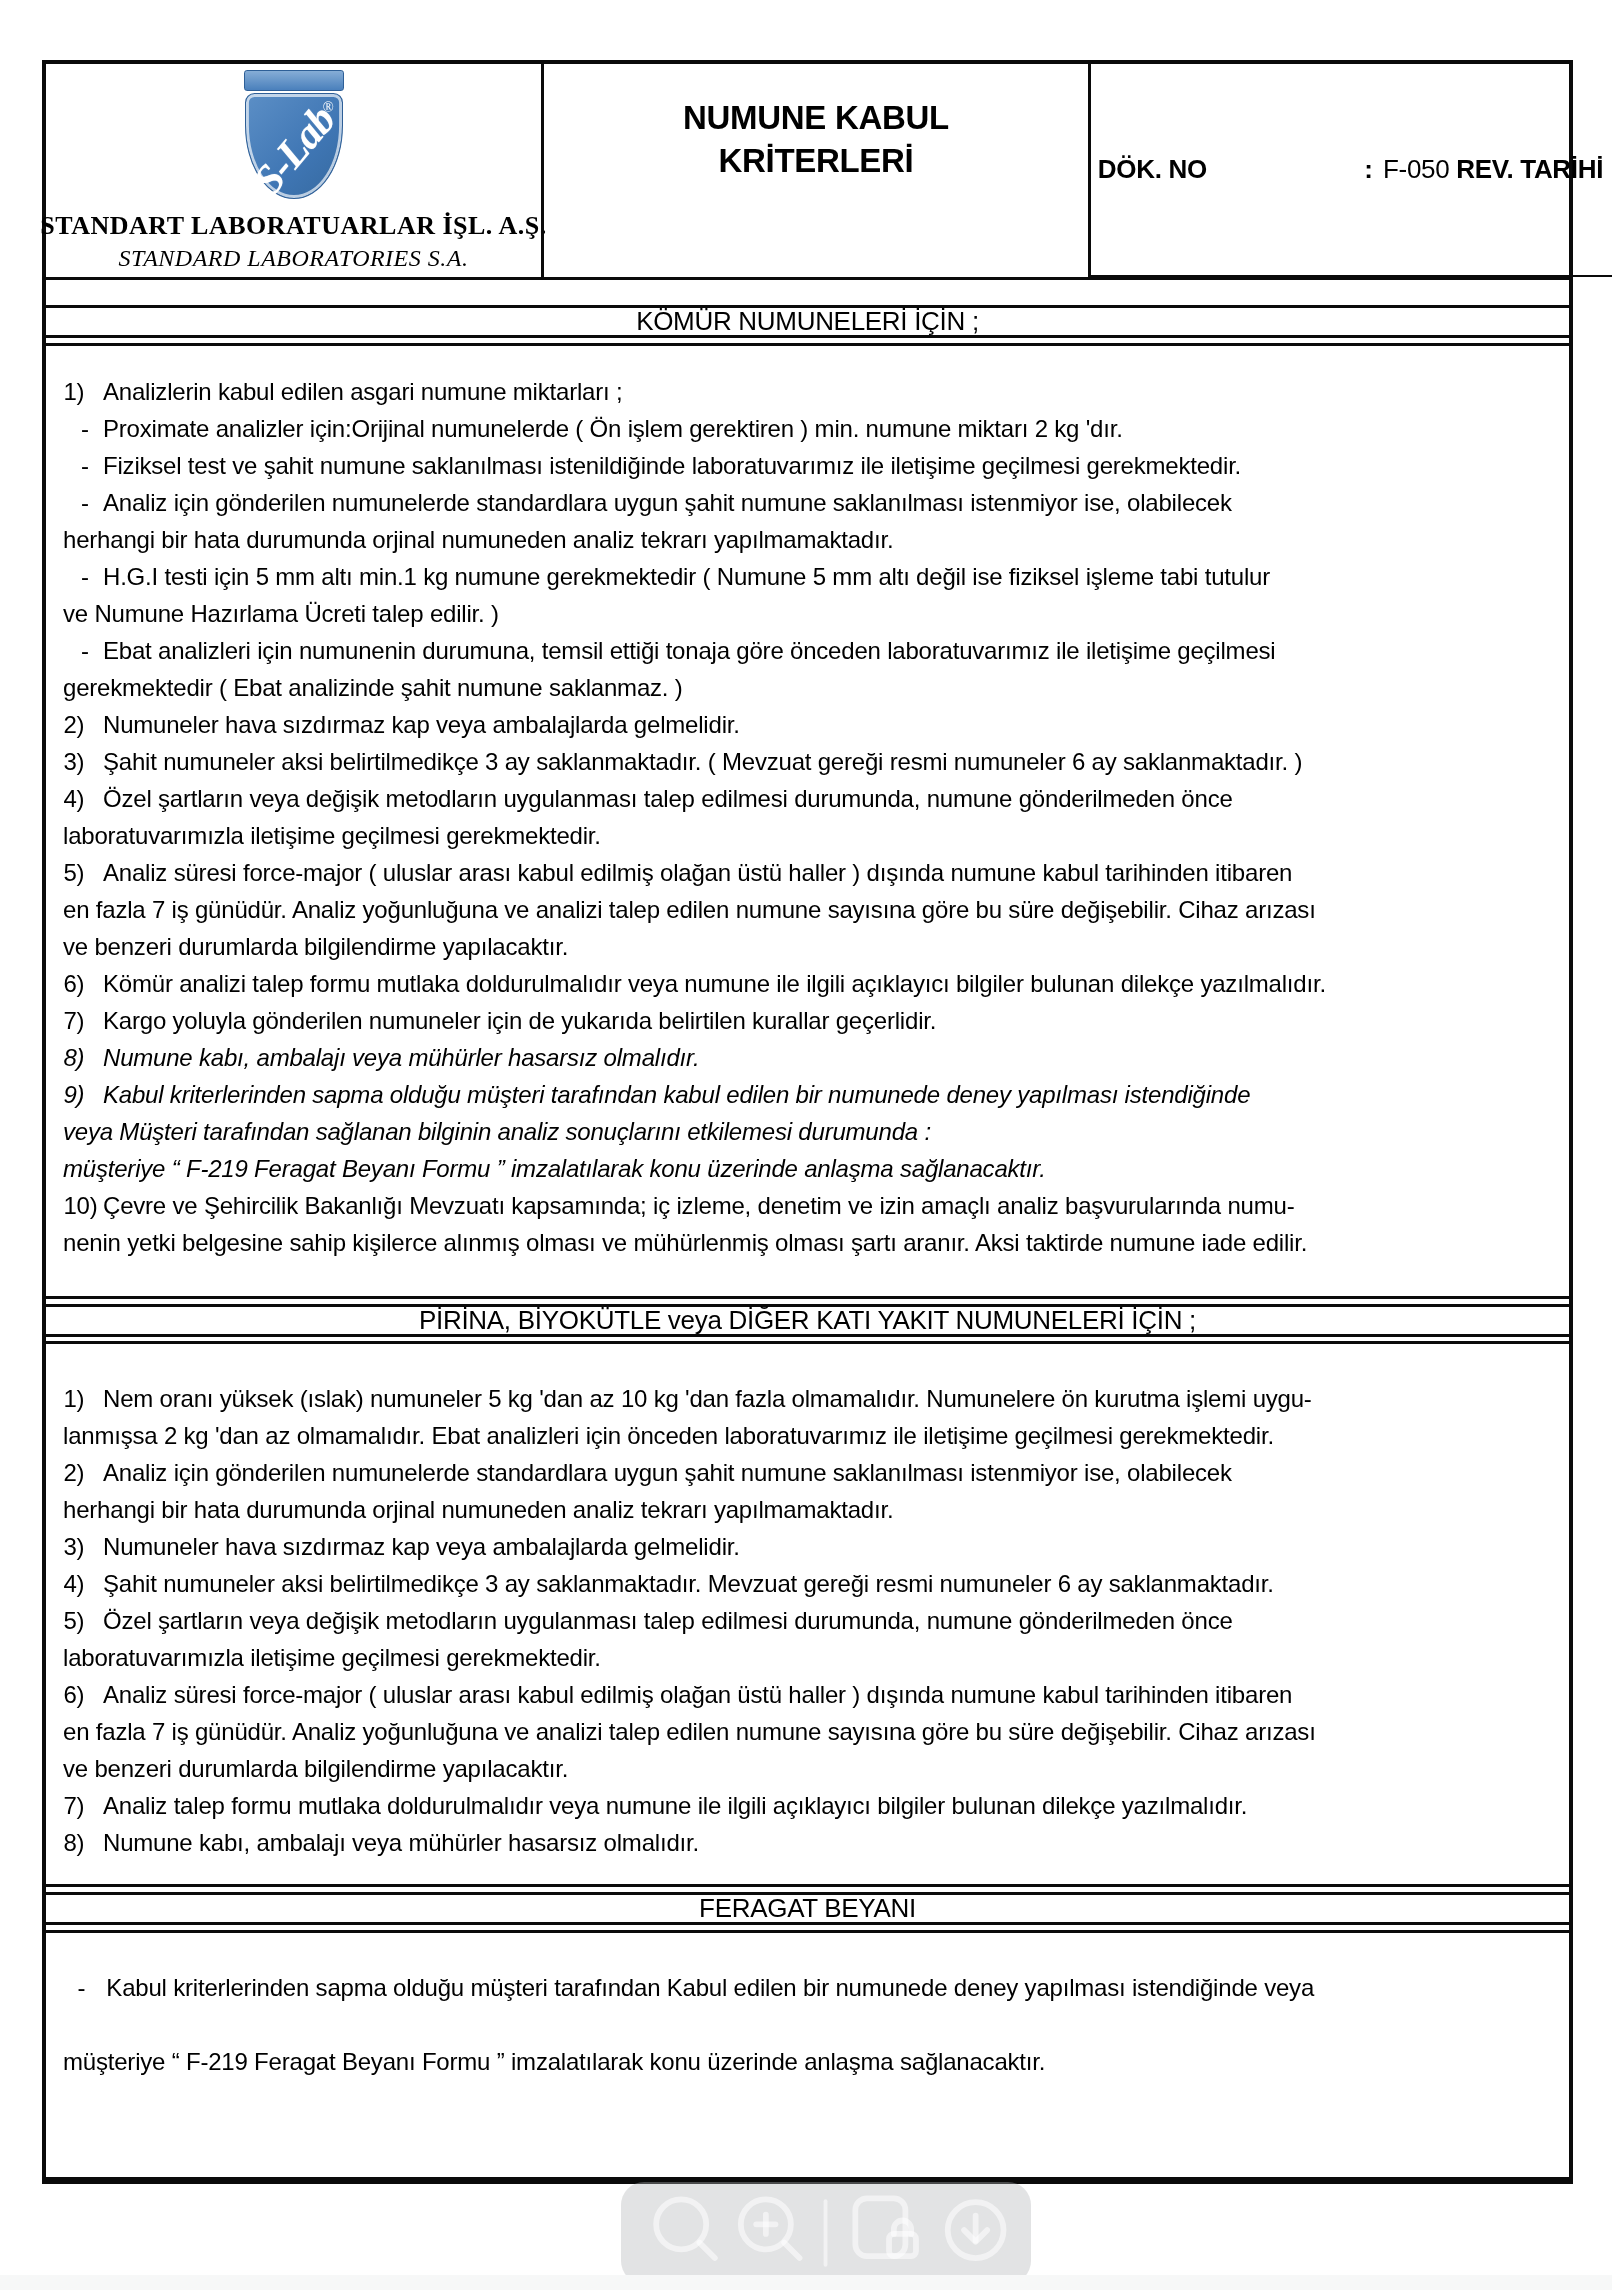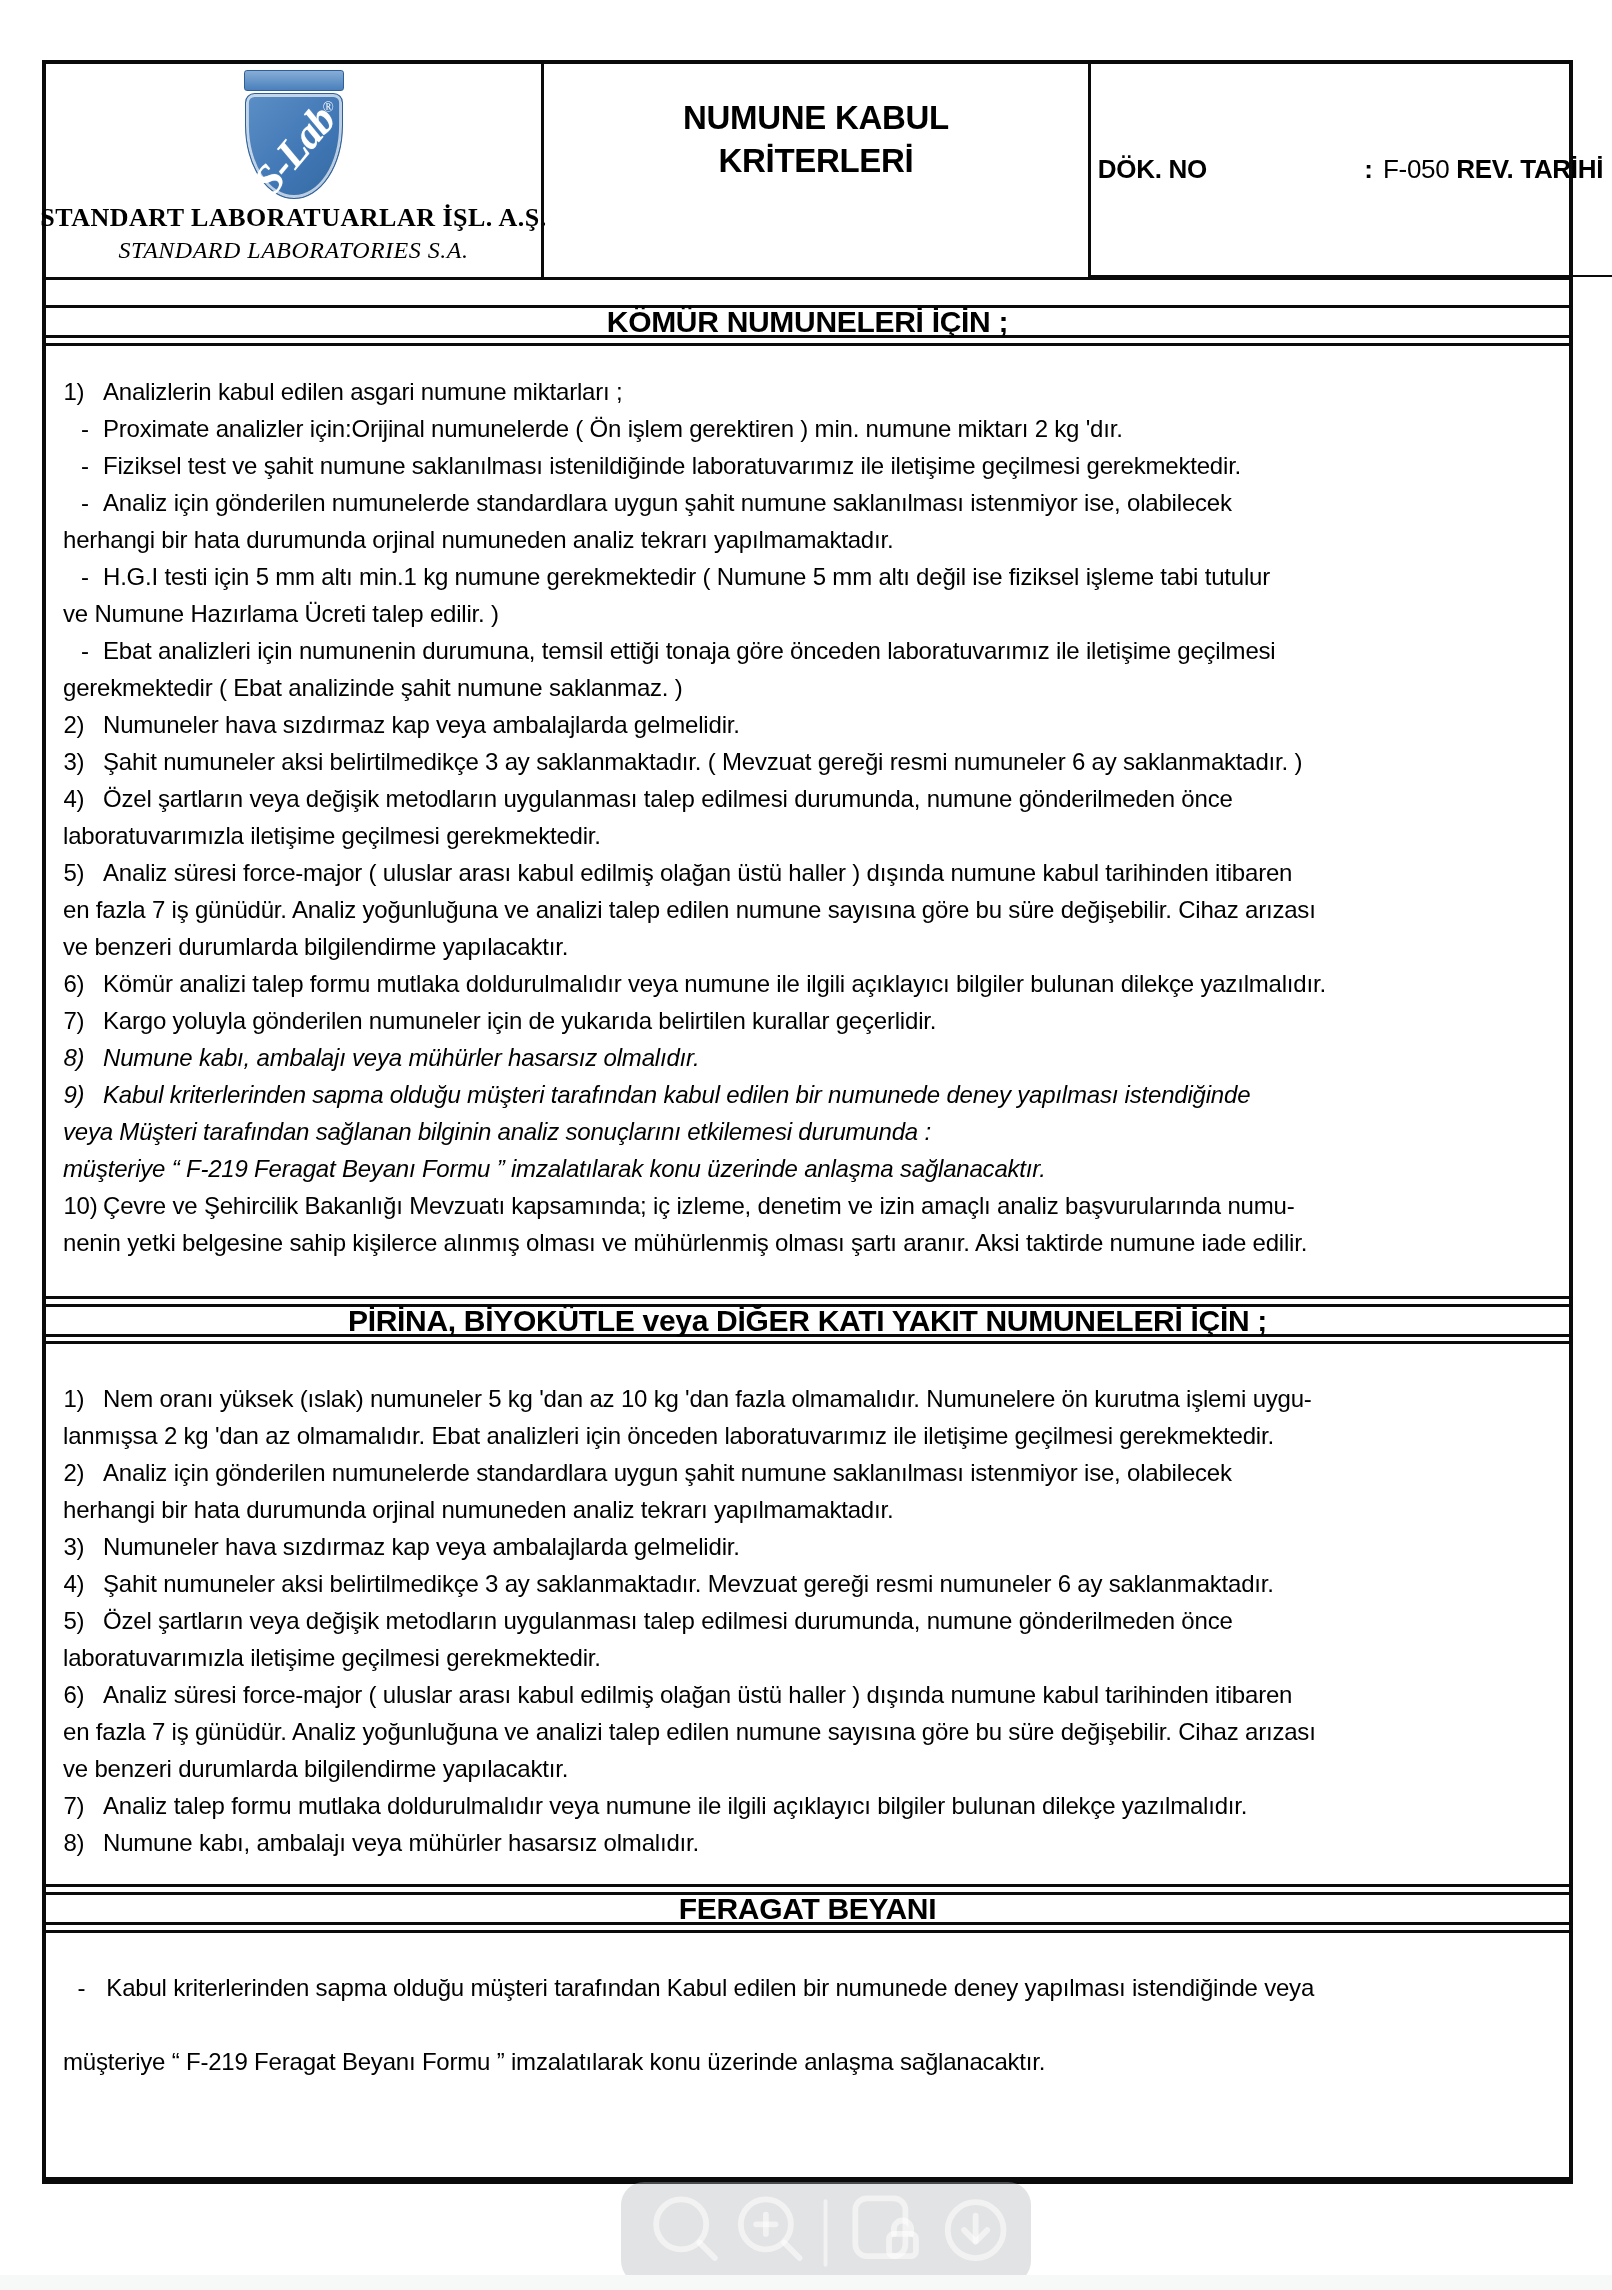--- a/index.html
+++ b/index.html
@@ -38,21 +38,21 @@
     position:absolute;left:50%;top:54%;transform:translate(-50%,-50%) rotate(-50deg);
     font-family:"Liberation Serif","DejaVu Serif",serif;font-style:italic;font-weight:bold;
     font-size:42px;color:#fff;letter-spacing:-1px;white-space:nowrap;
     text-shadow:0 0 1px rgba(255,255,255,.6);
   }
   .regmark{
     position:absolute;right:7.7px;top:5.8px;color:#fff;font-size:14.5px;
     font-family:"Liberation Serif","DejaVu Serif",serif;
   }
   .co-name1{
-    margin-top:4px;font-family:"Liberation Serif","DejaVu Serif",serif;
+    margin-top:12px;font-family:"Liberation Serif","DejaVu Serif",serif;
     font-size:26px;font-weight:bold;letter-spacing:0.5px;white-space:nowrap;
   }
   .co-name2{
     margin-top:3.9px;font-family:"Liberation Serif","DejaVu Serif",serif;
     font-size:24px;font-style:italic;letter-spacing:0.5px;white-space:nowrap;
   }
   .doc-title{
     margin-top:32px;text-align:center;font-weight:bold;font-size:33px;line-height:43px;
     letter-spacing:-0.3px;
   }
@@ -64,21 +64,21 @@
   }
   .info-row:last-child{border-bottom:none;}
   .info-label{font-weight:bold;font-size:26px;padding-left:6.8px;white-space:nowrap;letter-spacing:-0.3px;}
   .info-colon{font-weight:bold;font-size:26px;text-align:center;}
   .info-value{font-size:26px;text-align:center;white-space:nowrap;letter-spacing:-0.3px;}
   
   .gap-lg{height:25px;}
   .gap-sm{height:4.8px;}
   .bar{
     border-top:3.9px solid #0a0a0a;border-bottom:3.9px solid #0a0a0a;
-    height:27px;line-height:27px;text-align:center;font-weight:bold;font-size:30px;
+    height:27px;line-height:27px;text-align:center;font-weight:normal;font-size:26px;
     letter-spacing:-0.3px;
   }
   .body{border-top:3.9px solid #0a0a0a;border-bottom:3.9px solid #0a0a0a;}
   .body.s1{padding-top:27px;padding-bottom:35px;}
   .body.s2{padding-top:36px;padding-bottom:23px;}
   .body.s3{padding-top:36px;padding-bottom:97px;}
   .line{
     position:relative;height:37px;line-height:37px;font-size:24px;
     letter-spacing:-0.2px;white-space:nowrap;padding-left:57px;
   }

